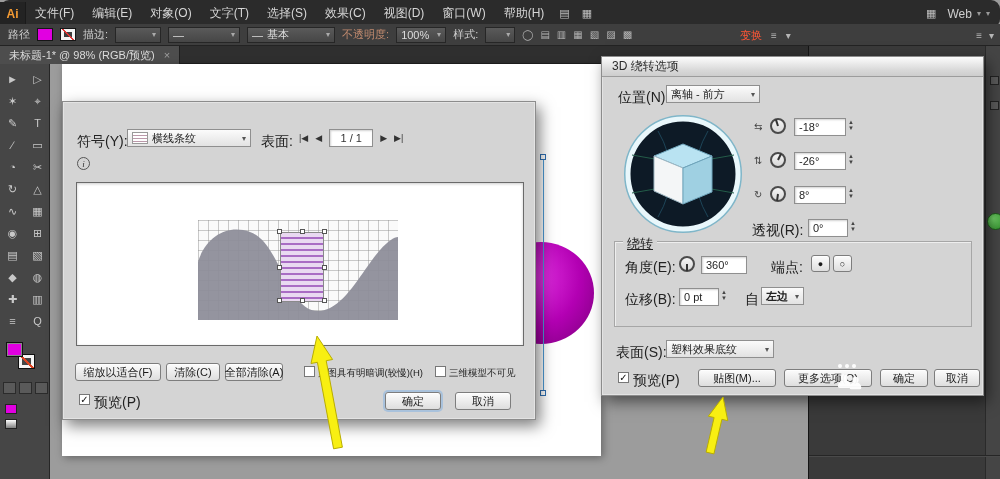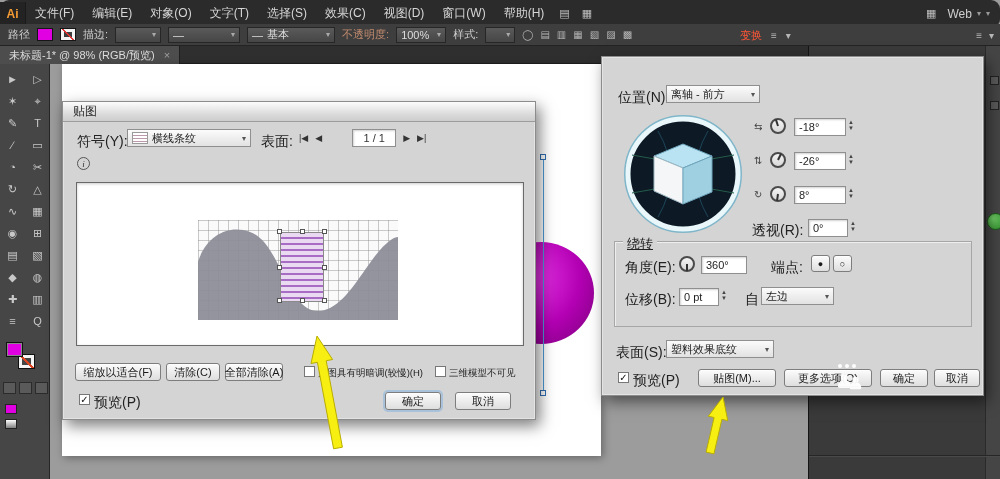--- a/index.html
+++ b/index.html
@@ -124,21 +124,21 @@
                               linear-gradient(90deg, rgba(140,140,140,.45) 1px, transparent 1px);
              background-size:10px 10px; }
   .wave { position:absolute; left:0; top:0; }
   .stripes { position:absolute; left:82px; top:12px; width:44px; height:70px; border:1px solid #8a8a8a;
              background:repeating-linear-gradient(180deg, #e9d9f1 0px, #e9d9f1 4px, #a96cc4 4px, #a96cc4 6px); }
   .sh { position:absolute; width:5px; height:5px; background:#fff; border:1px solid #555; }
   .info-ico { position:absolute; left:14px; top:55px; width:13px; height:13px; border:1px solid #555; border-radius:50%;
               font-size:9px; font-style:italic; text-align:center; line-height:12px; color:#333;
               font-family:"Liberation Serif","DejaVu Serif",serif; }
   .navgrp { position:absolute; left:236px; top:27px; display:flex; align-items:center; gap:7px; font-size:9px; color:#333; }
-  .navgrp .pg { position:static; width:44px; justify-content:center;margin-left:23px; }
+  .navgrp .pg { position:static; width:44px; justify-content:center; }
   .thumb { width:16px; height:12px; background:#fff; border:1px solid #999; flex:none;
            background-image:repeating-linear-gradient(180deg, #fff 0 2px, #b9a 2px 3px); }
 
   
   #arrows { position:absolute; left:0; top:0; width:1000px; height:479px; z-index:60; pointer-events:none; }
   #watermark { position:absolute; left:838px; top:364px; width:34px; height:30px; z-index:55; opacity:.95; }
   .wm-dots { display:flex; gap:3px; }
   .wm-dots b { width:4px; height:4px; border-radius:50%; background:#fff; }
   .person { position:absolute; width:13px; height:14px; }
   .person::before { content:""; position:absolute; left:3px; top:0; width:7px; height:7px; border-radius:50%; background:#fff; }
@@ -270,20 +270,23 @@
 
   <div id="rightdock">
     <div class="dock-strip"></div>
     <div class="dock-line"></div>
     <span class="dock-ico1"></span>
     <span class="dock-ico2"></span>
     <span class="green-badge"></span>
   </div>
 
   <div id="dlg-revolve" class="dialog">
+    <div class="dlg-title">
+      <span>3D 绕转选项</span>
+    </div>
     <span class="lab" style="left:16px; top:32px;">位置(N):</span>
     <div class="dd" style="left:64px; top:28px; width:94px;">
       <span>离轴 - 前方</span>
       <span class="caret">▾</span>
     </div>
 
     <svg class="trackball" width="122" height="122">
       <circle cx="61" cy="61" r="58" fill="none" stroke="#7fb6c9" stroke-width="2"></circle>
       <circle cx="61" cy="61" r="55" fill="#0d1a26" stroke="#e9f7fb" stroke-width="5"></circle>
       <path d="M36,18 Q61,61 36,104" stroke="#1d4558" fill="none"></path>
@@ -358,21 +361,21 @@
       </div>
       <span class="lab" style="left:10px; top:49px;">位移(B):</span>
       <div class="fld" style="left:64px; top:46px; width:40px;">
         <span>0 pt</span>
       </div>
       <span class="spin" style="left:106px; top:47px;">
         <span>▲</span>
         <span>▼</span>
       </span>
       <span class="lab" style="left:130px; top:49px;">自</span>
-      <div class="dd" style="left:146px; top:45px; width:73px;">
+      <div class="dd" style="left:146px; top:45px; width:43px;font-weight:bold;">
         <span>左边</span>
         <span class="caret">▾</span>
       </div>
     </div>
 
     <span class="lab" style="left:14px; top:287px;">表面(S):</span>
     <div class="dd" style="left:64px; top:283px; width:108px;">
       <span>塑料效果底纹</span>
       <span class="caret">▾</span>
     </div>
@@ -389,23 +392,20 @@
     </div>
     <div class="btn" style="left:278px; top:312px; width:48px;">
       <span>确定</span>
     </div>
     <div class="btn" style="left:332px; top:312px; width:46px;">
       <span>取消</span>
     </div>
   </div>
 
   <div id="dlg-map" class="dialog">
-    <div class="dlg-title">
-      <span>贴图</span>
-    </div>
     <span class="lab" style="left:14px; top:31px;">符号(Y):</span>
     <div class="dd" style="left:64px; top:27px; width:124px;">
       <span class="thumb"></span>
       <span>横线条纹</span>
       <span class="caret">▾</span>
     </div>
     <span class="lab" style="left:198px; top:31px;">表面:</span>
     <div class="navgrp">
       <span>|◀</span>
       <span>◀</span>

